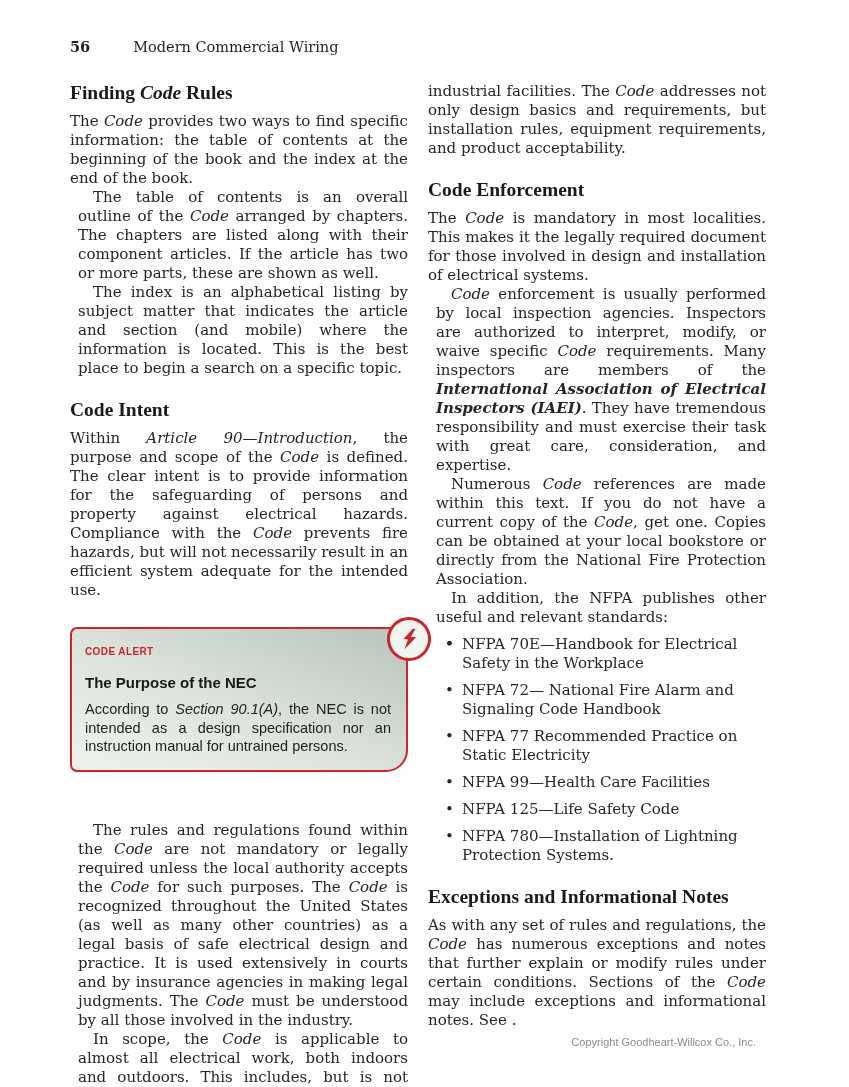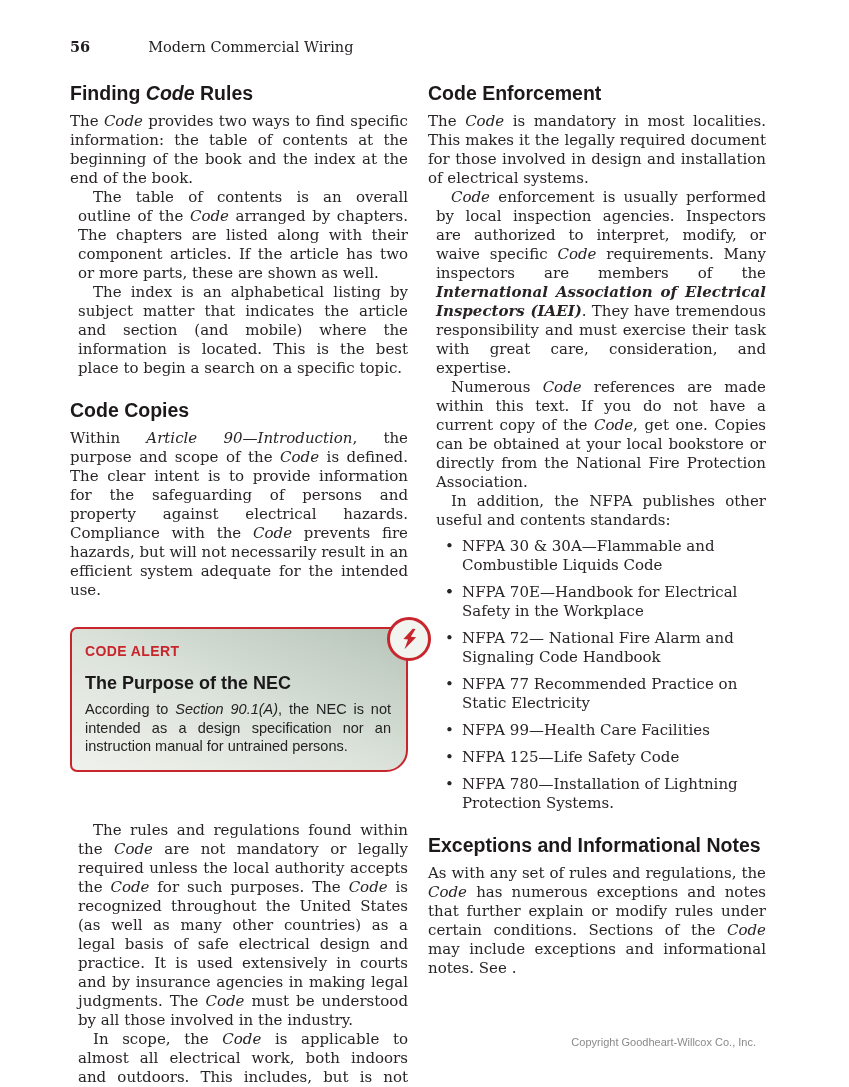--- a/index.html
+++ b/index.html
@@ -7,52 +7,52 @@
     --ink:#282425;
     --page-w:849px;
     --page-h:1087px;
   }
   *{box-sizing:border-box;}
   html,body{margin:0;padding:0;background:#ffffff;}
   body{width:var(--page-w);height:var(--page-h);position:relative;overflow:hidden;}
   .page{padding:38px 83px 0 70px;}
 
   
-  .running-head{display:flex;align-items:baseline;gap:58px;
+  .running-head{display:flex;align-items:baseline;gap:43px;
     font-family:"DejaVu Serif",serif;font-size:14.5px;color:#221e1f;margin-bottom:27px;}
   .page-num{font-weight:bold;}
 
   
   .columns{display:flex;gap:20px;}
   .col{width:338px;font-family:"DejaVu Serif",serif;font-size:15px;line-height:19px;
     color:var(--ink);text-align:justify;}
 
-  .sec-heading{font-family:Liberation Sans, sans-serif;font-weight:bold;font-size:19.5px;
+  .sec-heading{font-family:Liberation Serif, serif;font-weight:bold;font-size:19.5px;
     line-height:22px;color:#1d191a;margin:21px 0 8px;text-align:left;}
   .sec-heading:first-child{margin-top:0;}
   .para{margin:0;}
   .para.indent{text-indent:15px;margin-left:8px;}
 
   
   .bullets{list-style:none;margin:7px 0 0 0;padding:0;text-align:left;}
   .bullets li{position:relative;padding-left:34px;margin-bottom:8px;}
   .bullets .dot{position:absolute;left:17px;top:0;}
 
   
   .alert-box{position:relative;margin:27px 0 49px 0;
     border:2.5px solid var(--red);border-radius:7px 7px 22px 7px;
     background:linear-gradient(to bottom left,#b7c4b9 0%,#dde4dc 55%,#eff2ec 100%);
     padding:13px 15px 14px 13px;
     font-family:"Liberation Sans",sans-serif;text-align:left;}
   .alert-badge{position:absolute;top:-12px;right:-25px;width:44px;height:44px;
     background:#f2f4f0;border:3px solid var(--red);border-radius:50%;
     display:flex;align-items:center;justify-content:center;}
   .alert-badge svg{width:17px;height:24px;fill:var(--red);transform:rotate(6deg);}
-  .alert-label{color:var(--red);font-weight:bold;font-size:14px;letter-spacing:.4px;}
-  .alert-title{font-weight:bold;font-size:18px;color:#191919;margin-top:13px;line-height:18px;}
+  .alert-label{color:var(--red);font-weight:bold;font-size:10px;letter-spacing:.4px;}
+  .alert-title{font-weight:bold;font-size:15px;color:#191919;margin-top:13px;line-height:18px;}
   .alert-body{font-size:14.5px;line-height:18.5px;color:#232323;text-align:justify;margin-top:8px;}
 
   
   .footer{position:absolute;top:1036px;right:93px;
     font-family:"Liberation Sans",sans-serif;font-size:11px;color:#8a8a8a;}
 </style>
 </head>
 <body>
 
 <div class="page">
@@ -60,43 +60,44 @@
     <span class="page-num">56</span>
     <span class="book-title">Modern Commercial Wiring</span>
   </div>
 
   <div class="columns">
     <div class="col">
         <h2 class="sec-heading">Finding <i>Code</i> Rules</h2>
         <p class="para">The <i>Code</i> provides two ways to find specific information: the table of contents at the beginning of the book and the index at the end of the book.</p>
         <p class="para indent">The table of contents is an overall outline of the <i>Code</i> arranged by chapters. The chapters are listed along with their component articles. If the article has two or more parts, these are shown as well.</p>
         <p class="para indent">The index is an alphabetical listing by subject matter that indicates the article and section (and mobile) where the information is located. This is the best place to begin a search on a specific topic.</p>
-        <h2 class="sec-heading">Code Copies</h2>
+        <h2 class="sec-heading">Code Intent</h2>
         <p class="para">Within <i>Article 90—Introduction</i>, the purpose and scope of the <i>Code</i> is defined. The clear intent is to provide information for the safeguarding of persons and property against electrical hazards. Compliance with the <i>Code</i> prevents fire hazards, but will not necessarily result in an efficient system adequate for the intended use.</p>
   <div class="alert-box">
     <div class="alert-badge">
       <svg viewBox="0 0 24 30" aria-hidden="true">
         <path d="M15 0 L3.5 16 h6.5 L6.5 30 L21 11.5 h-7.5 L19 0 Z"></path>
       </svg>
     </div>
     <div class="alert-label">CODE ALERT</div>
     <div class="alert-title">The Purpose of the NEC</div>
     <div class="alert-body">According to <i>Section 90.1(A)</i>, the NEC is not intended as a design specification nor an instruction manual for untrained persons.</div>
   </div>
 <p class="para indent">The rules and regulations found within the <i>Code</i> are not mandatory or legally required unless the local authority accepts the <i>Code</i> for such purposes. The <i>Code</i> is recognized throughout the United States (as well as many other countries) as a legal basis of safe electrical design and practice. It is used extensively in courts and by insurance agencies in making legal judgments. The <i>Code</i> must be understood by all those involved in the industry.</p>
         <p class="para indent">In scope, the <i>Code</i> is applicable to almost all electrical work, both indoors and outdoors. This includes, but is not limited to, residences, apartments, office buildings, marinas, theaters, floating buildings, mobile homes, and</p>
       </div>
     <div class="col">
+        <p class="para">industrial facilities. The <i>Code</i> addresses not only design basics and requirements, but installation rules, equipment requirements, and product acceptability.</p>
         <h2 class="sec-heading">Code Enforcement</h2>
         <p class="para">The <i>Code</i> is mandatory in most localities. This makes it the legally required document for those involved in design and installation of electrical systems.</p>
         <p class="para indent"><i>Code</i> enforcement is usually performed by local inspection agencies. Inspectors are authorized to interpret, modify, or waive specific <i>Code</i> requirements. Many inspectors are members of the <b><i>International Association of Electrical Inspectors (IAEI)</i></b>. They have tremendous responsibility and must exercise their task with great care, consideration, and expertise.</p>
         <p class="para indent">Numerous <i>Code</i> references are made within this text. If you do not have a current copy of the <i>Code</i>, get one. Copies can be obtained at your local bookstore or directly from the National Fire Protection Association.</p>
-        <p class="para indent">In addition, the NFPA publishes other useful and contents standards:</p>
+        <p class="para indent">In addition, the NFPA publishes other useful and relevant standards:</p>
         <ul class="bullets">
-          <li><span class="dot">•</span><span>NFPA 30 &amp; 30A—Flammable and Combustible Liquids Code</span></li>
+          <li><span class="dot">•</span></li>
           <li><span class="dot">•</span></li>
           <li><span class="dot">•</span><span>NFPA 70E—Handbook for Electrical Safety in the Workplace</span></li>
           <li><span class="dot">•</span><span>NFPA 72— National Fire Alarm and Signaling Code Handbook</span></li>
           <li><span class="dot">•</span><span>NFPA 77 Recommended Practice on Static Electricity</span></li>
           <li><span class="dot">•</span><span>NFPA 99—Health Care Facilities</span></li>
           <li><span class="dot">•</span><span>NFPA 125—Life Safety Code</span></li>
           <li><span class="dot">•</span><span>NFPA 780—Installation of Lightning Protection Systems.</span></li>
         </ul>
         <h2 class="sec-heading">Exceptions and Informational Notes</h2>
         <p class="para">As with any set of rules and regulations, the <i>Code</i> has numerous exceptions and notes that further explain or modify rules under certain conditions. Sections of the <i>Code</i> may include exceptions and informational notes. See .</p>

